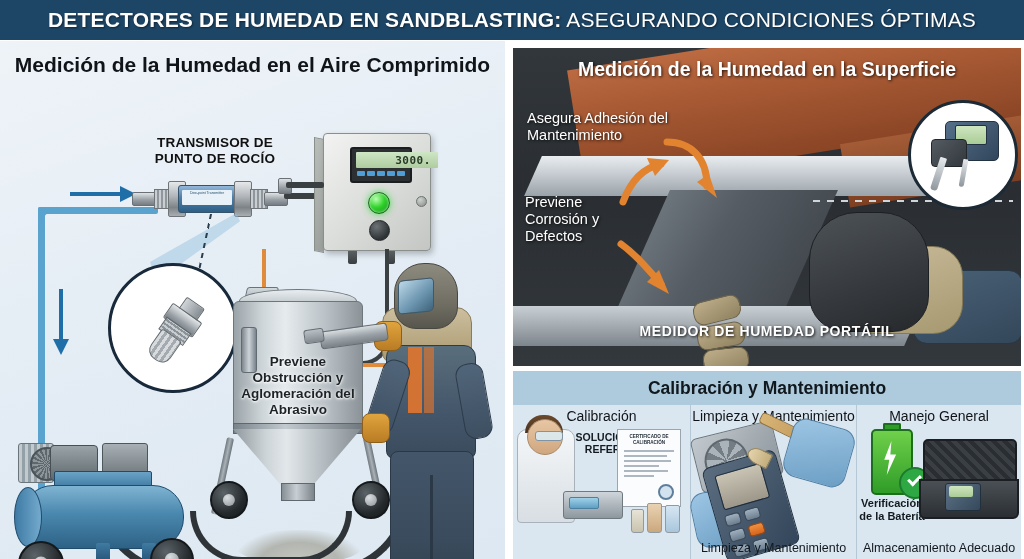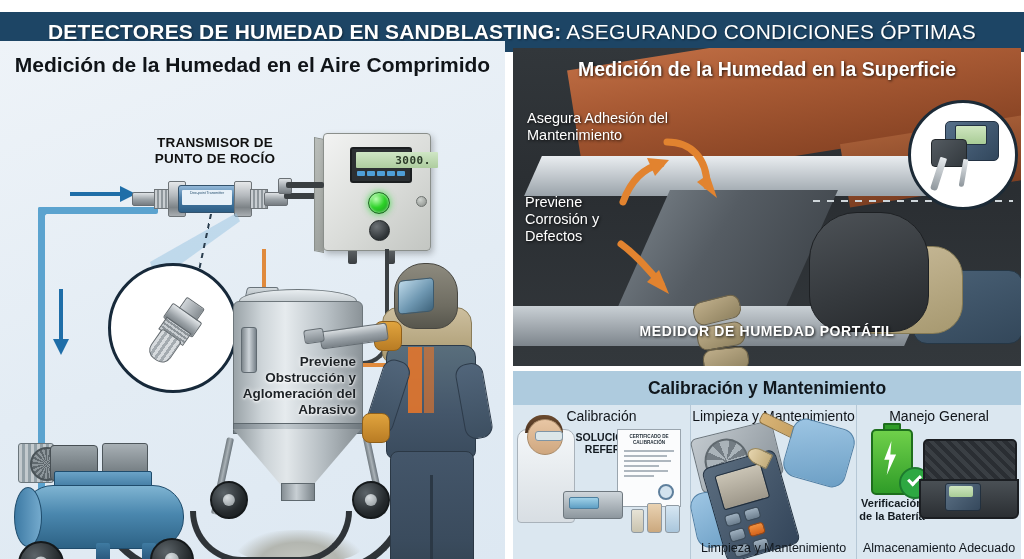--- a/index.html
+++ b/index.html
@@ -7,21 +7,21 @@
     width:1024px;height:559px;overflow:hidden;
     font-family:"Liberation Sans", sans-serif;
     background:#ffffff;
   }
   .infographic{position:relative;width:1024px;height:559px;overflow:hidden;background:#ffffff;}
 
   
   .header{
     position:absolute;left:0;top:0;width:1024px;height:40px;
     background:#1d4565;
-    display:flex;align-items:center;justify-content:center;margin-top:12px;
+    display:flex;align-items:center;justify-content:center;
   }
   .header-title{
     color:#ffffff;font-size:21px;font-weight:bold;letter-spacing:.2px;
     white-space:nowrap;text-shadow:1px 1px 2px rgba(0,0,0,.45);
   }
   .header-title .strong{font-weight:bold;}
   .header-title .light{font-weight:normal;}
 
   
   .panel-left{
@@ -113,21 +113,21 @@
     border:1px solid #6d767b;}
   .pot-top{position:absolute;left:6px;top:2px;width:116px;height:22px;border-radius:50%;
     background:linear-gradient(180deg,#e8edf0,#a9b2b7);border:1px solid #6d767b;}
   .pot-cone{position:absolute;left:0;top:142px;width:128px;height:56px;
     background:linear-gradient(90deg,#8e979c 0%,#ccd3d7 25%,#e2e7ea 42%,#b2babf 72%,#848c91 100%);
     clip-path:polygon(0 0,100% 0,62% 100%,38% 100%);border-bottom:1px solid #6d767b;}
   .pot-band{position:absolute;left:0;top:136px;width:128px;height:9px;
     background:linear-gradient(90deg,#79838a,#c2cacf 40%,#6f787e);border:1px solid #5e686e;}
   .pot-neck{position:absolute;left:48px;top:196px;width:32px;height:16px;
     background:linear-gradient(90deg,#868f95,#c8cfd4 45%,#7b848a);border:1px solid #5e686e;}
-  .pot-text{position:absolute;left:6px;top:52px;width:116px;text-align:right;
+  .pot-text{position:absolute;left:6px;top:52px;width:116px;text-align:center;
     font-size:13.5px;font-weight:bold;color:#1d2226;line-height:16px;
     text-shadow:0 1px 2px rgba(255,255,255,.95),0 0 5px rgba(255,255,255,.9);}
   .pot-leg{position:absolute;width:7px;height:78px;background:linear-gradient(90deg,#6f787e,#aab2b7,#68727a);border-radius:2px;}
   .pot-fill{position:absolute;left:12px;top:0;width:30px;height:18px;border-radius:3px;
     background:linear-gradient(180deg,#d3dade,#98a1a7);border:1px solid #69737a;transform:skewX(-12deg);}
   .pot-valve{position:absolute;left:8px;top:40px;width:14px;height:44px;border-radius:3px;
     background:linear-gradient(90deg,#7d868c,#cdd4d9,#78828a);border:1px solid #616b72;}
 
   
   .wheel{position:absolute;border-radius:50%;background:radial-gradient(circle at 35% 30%,#5c6469,#24292c 62%,#15191b 100%);border:2px solid #15191b;}

